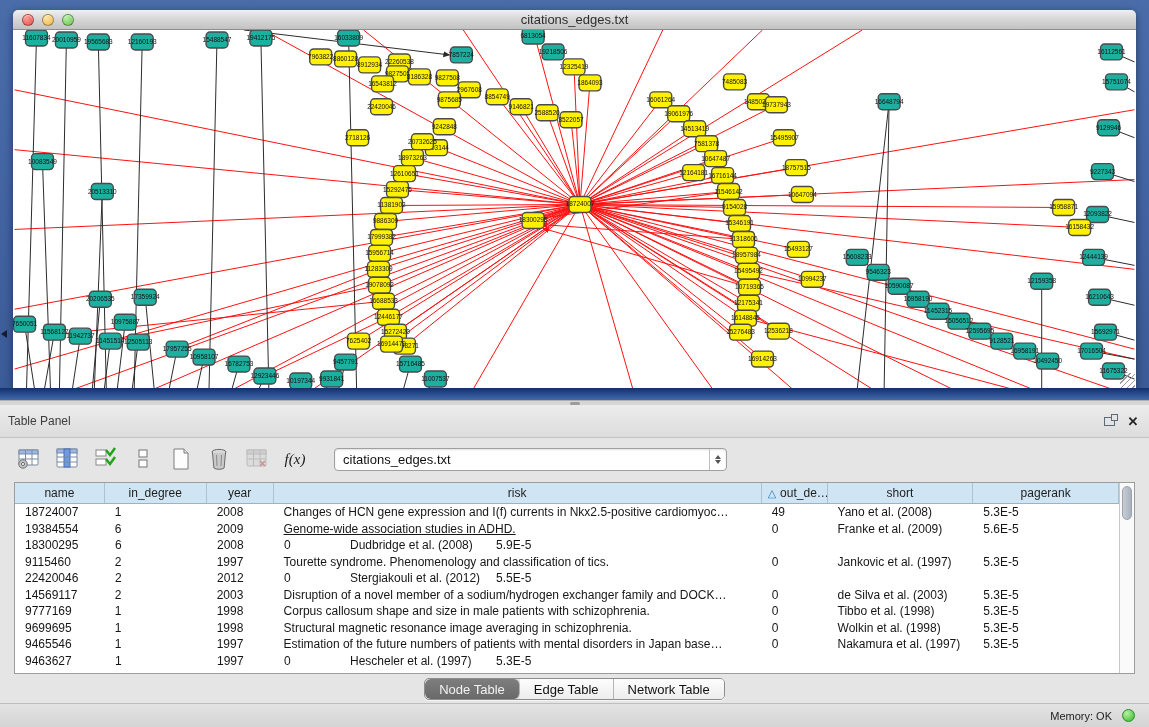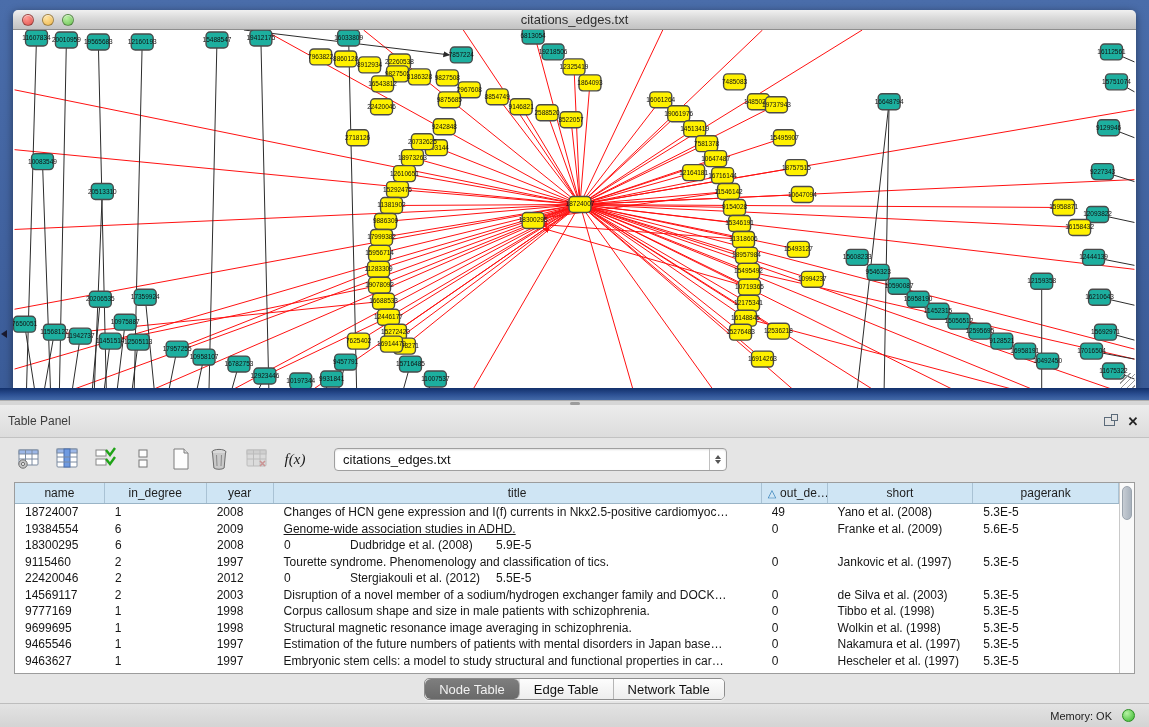--- a/index.html
+++ b/index.html
@@ -830,21 +830,21 @@
           <div class="th" style="width: 90px;">
             <span>name</span>
           </div>
           <div class="th" style="width: 102px;">
             <span>in_degree</span>
           </div>
           <div class="th" style="width: 67px;">
             <span>year</span>
           </div>
           <div class="th" style="width: 489px;">
-            <span>title</span>
+            <span>risk</span>
           </div>
           <div class="th sorted" style="width: 66px;">
             <span class="tri">△</span>
             <span>out_de…</span>
           </div>
           <div class="th" style="width: 146px;">
             <span>short</span>
           </div>
           <div class="th" style="width: 146px;">
             <span>pagerank</span>
@@ -927,21 +927,20 @@
             <div class="td" style="width: 67px;">1997</div>
             <div class="td" style="width: 489px;">Estimation of the future numbers of patients with mental disorders in Japan base…</div>
             <div class="td" style="width: 66px;">0</div>
             <div class="td" style="width: 146px;">Nakamura et al. (1997)</div>
             <div class="td" style="width: 146px;">5.3E-5</div>
           </div>
           <div class="trow">
             <div class="td" style="width: 90px;">9463627</div>
             <div class="td" style="width: 102px;">1</div>
             <div class="td" style="width: 67px;">1997</div>
-            <div class="td" style="width: 489px;">Embryonic stem cells: a model to study structural and functional properties in car…</div>
             <div class="td" style="width: 66px;">0</div>
             <div class="td" style="width: 146px;">Hescheler et al. (1997)</div>
             <div class="td" style="width: 146px;">5.3E-5</div>
           </div>
         </div>
     </div>
     <div class="vscroll">
       <div class="vthumb"></div>
     </div>
   </div>

